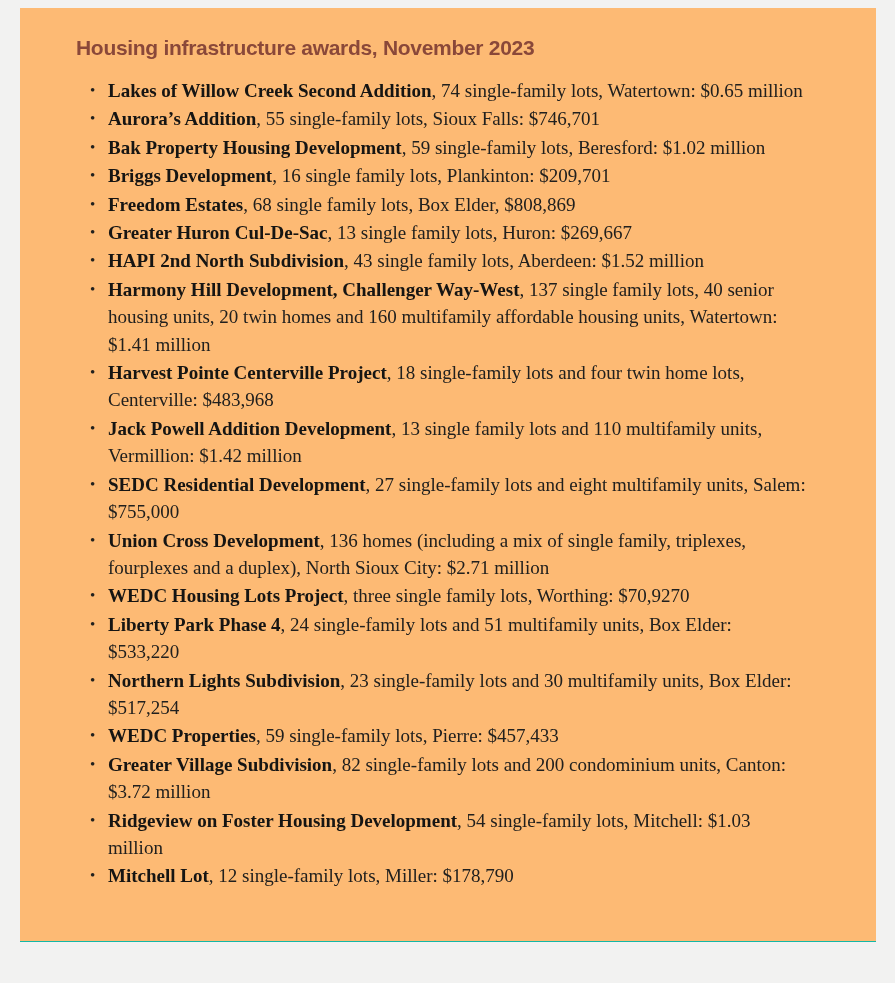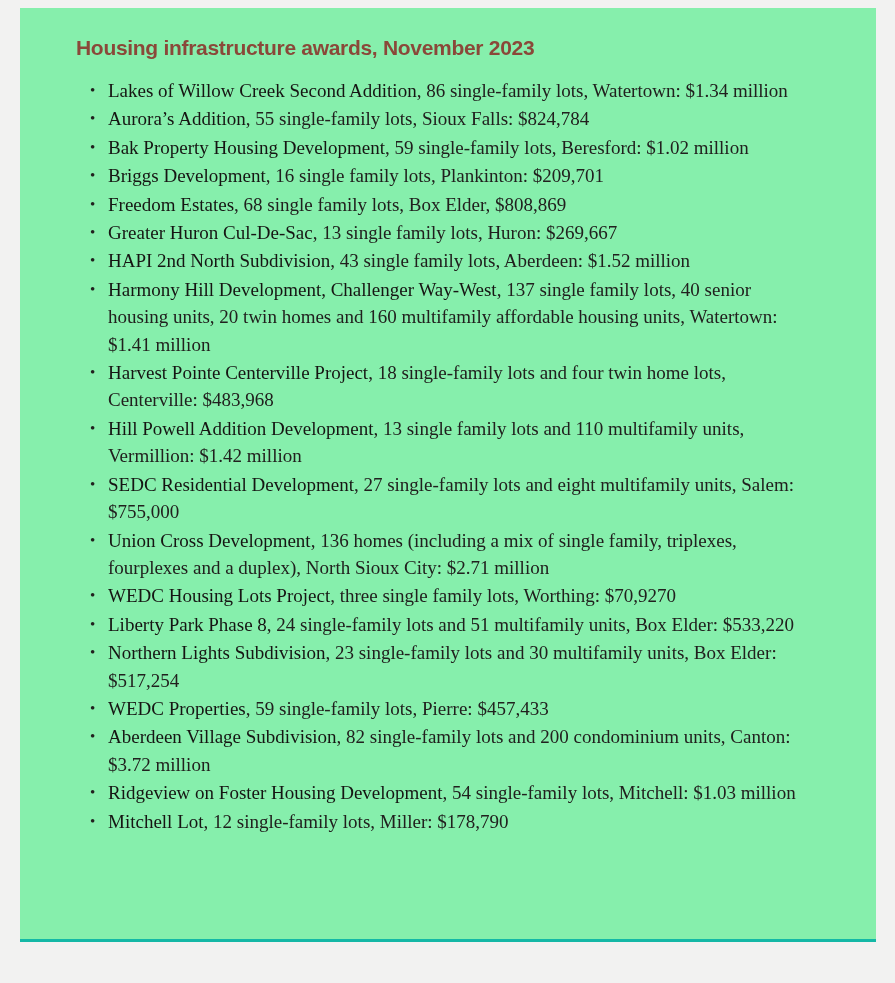--- a/index.html
+++ b/index.html
@@ -9,22 +9,22 @@
     background: #f2f2f1;
     font-family: "Liberation Serif", serif;
     overflow: hidden;
   }
   .card {
     position: absolute;
     left: 20px;
     top: 8px;
     width: 856px;
     height: 934px;
-    background: #86efac;
-    border-bottom: 3px solid #14b8a6;
+    background: #fdba74;
+    border-bottom: 1px solid #14b8a6;
     padding: 28px 58px 20px 56px;
   }
   .page-title {
     font-family: "Liberation Sans", sans-serif;
     font-weight: 700;
     font-size: 21px;
     letter-spacing: -0.3px;
     color: #8a4839;
     margin-bottom: 17px;
   }
@@ -43,38 +43,38 @@
   }
   .bullet {
     flex: 0 0 18px;
     width: 18px;
     font-size: 15px;
     line-height: 27.4px;
     color: #21201e;
   }
   .item-text { flex: 1 1 auto; }
   .pname {
-    font-weight: 400;
+    font-weight: 700;
     color: #161513;
   }
 </style>
 </head>
 <body>
 
 <div class="card">
   <h2 class="page-title">Housing infrastructure awards, November 2023</h2>
 
   <ul class="award-list">
     <li class="award-item">
         <span class="bullet">•</span>
-        <span class="item-text"><span class="pname">Lakes of Willow Creek Second Addition</span><span class="pdetails">, 86 single-family lots, Watertown: $1.34 million</span></span>
+        <span class="item-text"><span class="pname">Lakes of Willow Creek Second Addition</span><span class="pdetails">, 74 single-family lots, Watertown: $0.65 million</span></span>
       </li>
     <li class="award-item">
         <span class="bullet">•</span>
-        <span class="item-text"><span class="pname">Aurora’s Addition</span><span class="pdetails">, 55 single-family lots, Sioux Falls: $824,784</span></span>
+        <span class="item-text"><span class="pname">Aurora’s Addition</span><span class="pdetails">, 55 single-family lots, Sioux Falls: $746,701</span></span>
       </li>
     <li class="award-item">
         <span class="bullet">•</span>
         <span class="item-text"><span class="pname">Bak Property Housing Development</span><span class="pdetails">, 59 single-family lots, Beresford: $1.02 million</span></span>
       </li>
     <li class="award-item">
         <span class="bullet">•</span>
         <span class="item-text"><span class="pname">Briggs Development</span><span class="pdetails">, 16 single family lots, Plankinton: $209,701</span></span>
       </li>
     <li class="award-item">
@@ -92,49 +92,49 @@
     <li class="award-item">
         <span class="bullet">•</span>
         <span class="item-text"><span class="pname">Harmony Hill Development, Challenger Way-West</span><span class="pdetails">, 137 single family lots, 40 senior housing units, 20 twin homes and 160 multifamily affordable housing units, Watertown: $1.41 million</span></span>
       </li>
     <li class="award-item">
         <span class="bullet">•</span>
         <span class="item-text"><span class="pname">Harvest Pointe Centerville Project</span><span class="pdetails">, 18 single-family lots and four twin home lots, Centerville: $483,968</span></span>
       </li>
     <li class="award-item">
         <span class="bullet">•</span>
-        <span class="item-text"><span class="pname">Hill Powell Addition Development</span><span class="pdetails">, 13 single family lots and 110 multifamily units, Vermillion: $1.42 million</span></span>
+        <span class="item-text"><span class="pname">Jack Powell Addition Development</span><span class="pdetails">, 13 single family lots and 110 multifamily units, Vermillion: $1.42 million</span></span>
       </li>
     <li class="award-item">
         <span class="bullet">•</span>
         <span class="item-text"><span class="pname">SEDC Residential Development</span><span class="pdetails">, 27 single-family lots and eight multifamily units, Salem: $755,000</span></span>
       </li>
     <li class="award-item">
         <span class="bullet">•</span>
         <span class="item-text"><span class="pname">Union Cross Development</span><span class="pdetails">, 136 homes (including a mix of single family, triplexes, fourplexes and a duplex), North Sioux City: $2.71 million</span></span>
       </li>
     <li class="award-item">
         <span class="bullet">•</span>
         <span class="item-text"><span class="pname">WEDC Housing Lots Project</span><span class="pdetails">, three single family lots, Worthing: $70,9270</span></span>
       </li>
     <li class="award-item">
         <span class="bullet">•</span>
-        <span class="item-text"><span class="pname">Liberty Park Phase 8</span><span class="pdetails">, 24 single-family lots and 51 multifamily units, Box Elder: $533,220</span></span>
+        <span class="item-text"><span class="pname">Liberty Park Phase 4</span><span class="pdetails">, 24 single-family lots and 51 multifamily units, Box Elder: $533,220</span></span>
       </li>
     <li class="award-item">
         <span class="bullet">•</span>
         <span class="item-text"><span class="pname">Northern Lights Subdivision</span><span class="pdetails">, 23 single-family lots and 30 multifamily units, Box Elder: $517,254</span></span>
       </li>
     <li class="award-item">
         <span class="bullet">•</span>
         <span class="item-text"><span class="pname">WEDC Properties</span><span class="pdetails">, 59 single-family lots, Pierre: $457,433</span></span>
       </li>
     <li class="award-item">
         <span class="bullet">•</span>
-        <span class="item-text"><span class="pname">Aberdeen Village Subdivision</span><span class="pdetails">, 82 single-family lots and 200 condominium units, Canton: $3.72 million</span></span>
+        <span class="item-text"><span class="pname">Greater Village Subdivision</span><span class="pdetails">, 82 single-family lots and 200 condominium units, Canton: $3.72 million</span></span>
       </li>
     <li class="award-item">
         <span class="bullet">•</span>
         <span class="item-text"><span class="pname">Ridgeview on Foster Housing Development</span><span class="pdetails">, 54 single-family lots, Mitchell: $1.03 million</span></span>
       </li>
     <li class="award-item">
         <span class="bullet">•</span>
         <span class="item-text"><span class="pname">Mitchell Lot</span><span class="pdetails">, 12 single-family lots, Miller: $178,790</span></span>
       </li>
   </ul>

